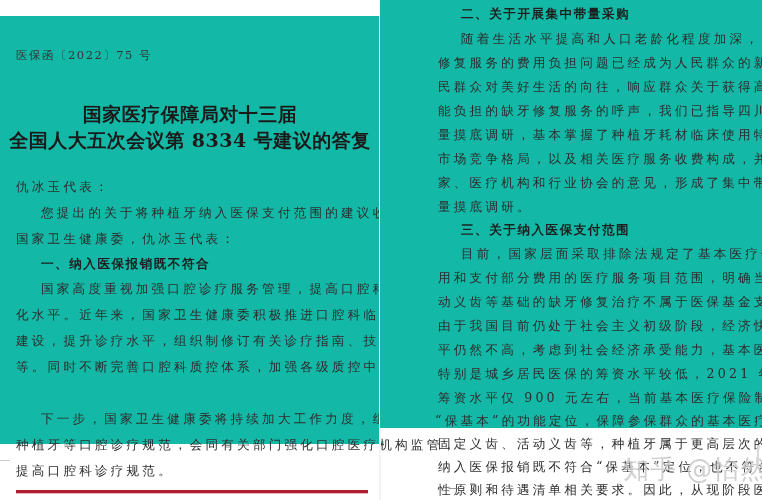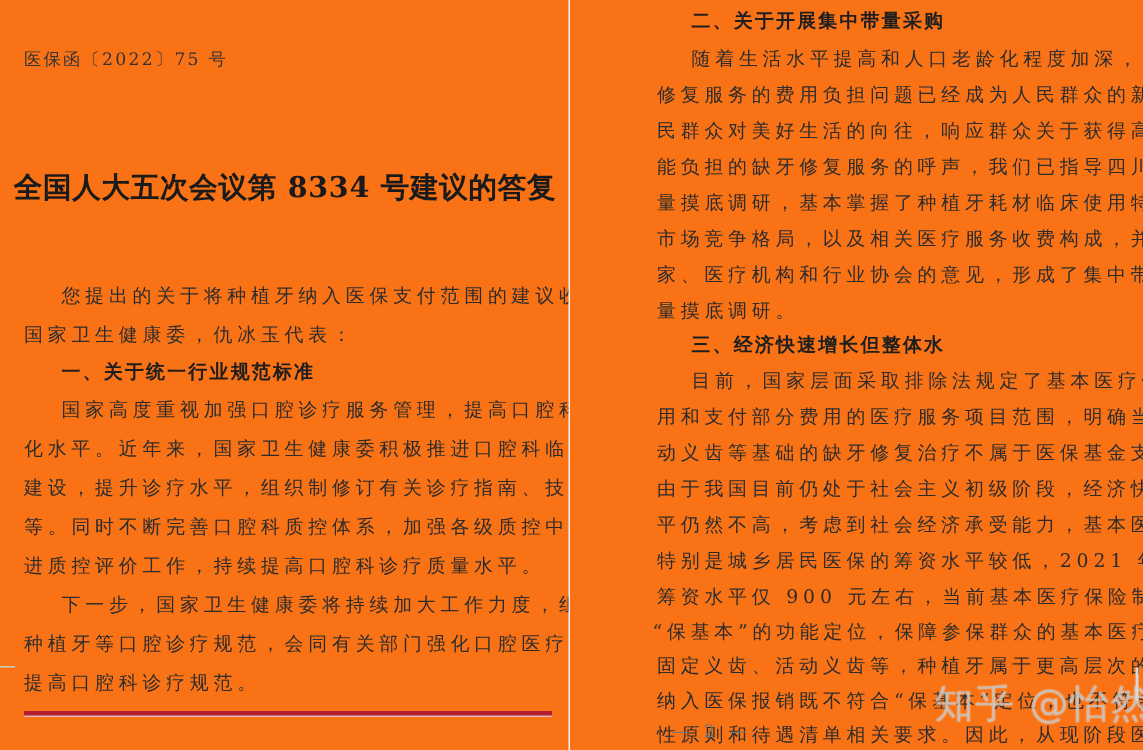--- a/index.html
+++ b/index.html
@@ -1,19 +1,19 @@
 <!DOCTYPE html>
 <html><head>
   <meta charset="utf-8">
   <style>
     html, body { margin: 0; padding: 0; background: #ffffff; }
     body { width: 762px; height: 500px; position: relative; overflow: hidden;
            font-family: "DejaVu Serif", "Liberation Serif", serif; color: #2a2a2a; }
-    .page { position: absolute; top: 0; height: 500px; background: #f97316; }
-    .page-left { left: 0; width: 380px; }
+    .page { position: absolute; top: 0; height: 428px; background: #14b8a6; }
+    .page-left { left: 0; width: 380px; margin-top: 16px; }
     .page-right { left: 380px; width: 382px; }
     .gutter { position: absolute; left: 379px; top: 0; width: 2px; height: 500px; background: #f4f4f4; }
 
     .doc-number { position: absolute; left: 16px; top: 32px; font-size: 11.5px; letter-spacing: 1.5px; color: #333; }
     .title { position: absolute; left: 0; width: 380px; text-align: center; font-weight: bold; font-size: 19px; color: #1a1a1a; letter-spacing: 0.5px; }
     .title-1 { top: 86px; }
     .title-2 { top: 112px; }
 
     .line { position: absolute; font-size: 12.6px; letter-spacing: 3.2px; white-space: nowrap; color: #2c2c2c; }
     .l { left: 16px; }
@@ -30,51 +30,52 @@
                  font-size: 26px; color: rgba(170,170,170,0.55); letter-spacing: 1px; white-space: nowrap;
                  text-shadow: 0 0 1px rgba(255,255,255,0.8); }
     .edge-mark { position: absolute; left: 757px; top: 445px; width: 2px; height: 22px; background: #d8d8d8; }
     .left-tick { position: absolute; left: 0; top: 444px; width: 10px; height: 1px; background: #ccc; }
   </style>
 </head>
 <body>
 
 <div class="page page-left">
   <div class="doc-number">医保函〔2022〕75 号</div>
+  <div class="title title-1">国家医疗保障局对十三届</div>
   <div class="title title-2">全国人大五次会议第 8334 号建议的答复</div>
 
+  <div class="line l" style="top:163px">仇冰玉代表：</div>
   <div class="line l-ind" style="top:189px">您提出的关于将种植牙纳入医保支付范围的建议收悉，经商</div>
   <div class="line l" style="top:215px">国家卫生健康委，仇冰玉代表：</div>
-  <div class="line l-ind heading" style="top:240px">一、关于统一行业规范标准</div>
+  <div class="line l-ind heading" style="top:240px">一、纳入医保报销既不符合</div>
   <div class="line l-ind" style="top:265px">国家高度重视加强口腔诊疗服务管理，提高口腔科诊疗规范</div>
   <div class="line l" style="top:291px">化水平。近年来，国家卫生健康委积极推进口腔科临床重点专科</div>
   <div class="line l" style="top:317px">建设，提升诊疗水平，组织制修订有关诊疗指南、技术操作规范</div>
   <div class="line l" style="top:343px">等。同时不断完善口腔科质控体系，加强各级质控中心建设，推</div>
-  <div class="line l" style="top:369px">进质控评价工作，持续提高口腔科诊疗质量水平。</div>
   <div class="line l-ind" style="top:395px">下一步，国家卫生健康委将持续加大工作力度，组织制修订</div>
   <div class="line l" style="top:421px">种植牙等口腔诊疗规范，会同有关部门强化口腔医疗机构监管，</div>
   <div class="line l" style="top:447px">提高口腔科诊疗规范。</div>
 
   <div class="left-tick"></div>
   <div class="red-rule"></div>
 </div>
 
 <div class="gutter"></div>
 
 <div class="page page-right">
   <div class="line r-ind heading" style="top:6px">二、关于开展集中带量采购</div>
   <div class="line r-ind" style="top:31px">随着生活水平提高和人口老龄化程度加深，口腔种植等缺牙</div>
   <div class="line r" style="top:55px">修复服务的费用负担问题已经成为人民群众的新痛点。为满足人</div>
   <div class="line r" style="top:79px">民群众对美好生活的向往，响应群众关于获得高质量、有效率、</div>
   <div class="line r" style="top:103px">能负担的缺牙修复服务的呼声，我们已指导四川医保局开展了大</div>
   <div class="line r" style="top:127px">量摸底调研，基本掌握了种植牙耗材临床使用特点、价格水平、</div>
   <div class="line r" style="top:151px">市场竞争格局，以及相关医疗服务收费构成，并征求了有关专</div>
   <div class="line r" style="top:175px">家、医疗机构和行业协会的意见，形成了集中带量采购的初步思</div>
   <div class="line r" style="top:199px">量摸底调研。</div>
-  <div class="line r-ind heading" style="top:222px">三、经济快速增长但整体水</div>
+  <div class="line r-ind heading" style="top:222px">三、关于纳入医保支付范围</div>
   <div class="line r-ind" style="top:246px">目前，国家层面采取排除法规定了基本医疗保险不予支付费</div>
   <div class="line r" style="top:270px">用和支付部分费用的医疗服务项目范围，明确当前固定义齿、活</div>
   <div class="line r" style="top:294px">动义齿等基础的缺牙修复治疗不属于医保基金支付范围。另外，</div>
   <div class="line r" style="top:318px">由于我国目前仍处于社会主义初级阶段，经济快速增长但整体水</div>
   <div class="line r" style="top:342px">平仍然不高，考虑到社会经济承受能力，基本医疗保险筹资水平</div>
   <div class="line r" style="top:366px">特别是城乡居民医保的筹资水平较低，2021 年城乡居民医保人均</div>
   <div class="line r" style="top:390px">筹资水平仅 900 元左右，当前基本医疗保险制度主要还是立足于</div>
   <div class="line r" style="top:413px; left:55px">“保基本”的功能定位，保障参保群众的基本医疗需求。相较于</div>
   <div class="line r" style="top:436px">固定义齿、活动义齿等，种植牙属于更高层次的医疗需求，将其</div>
   <div class="line r" style="top:459px">纳入医保报销既不符合“保基本”定位，也不符合公平性、合理</div>

